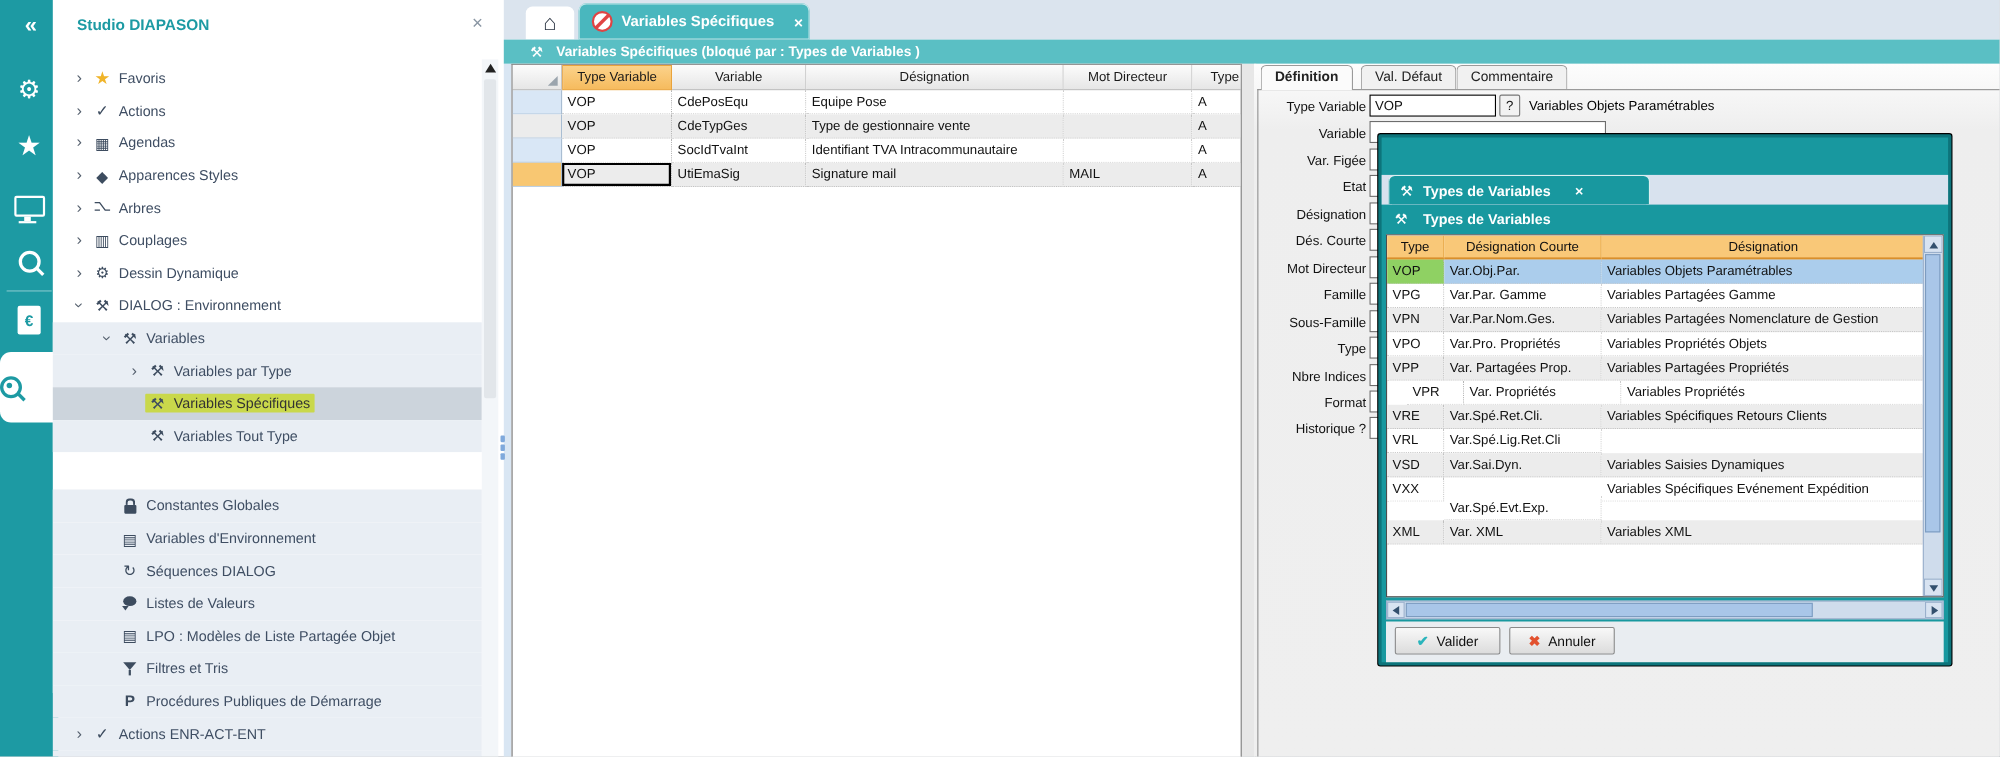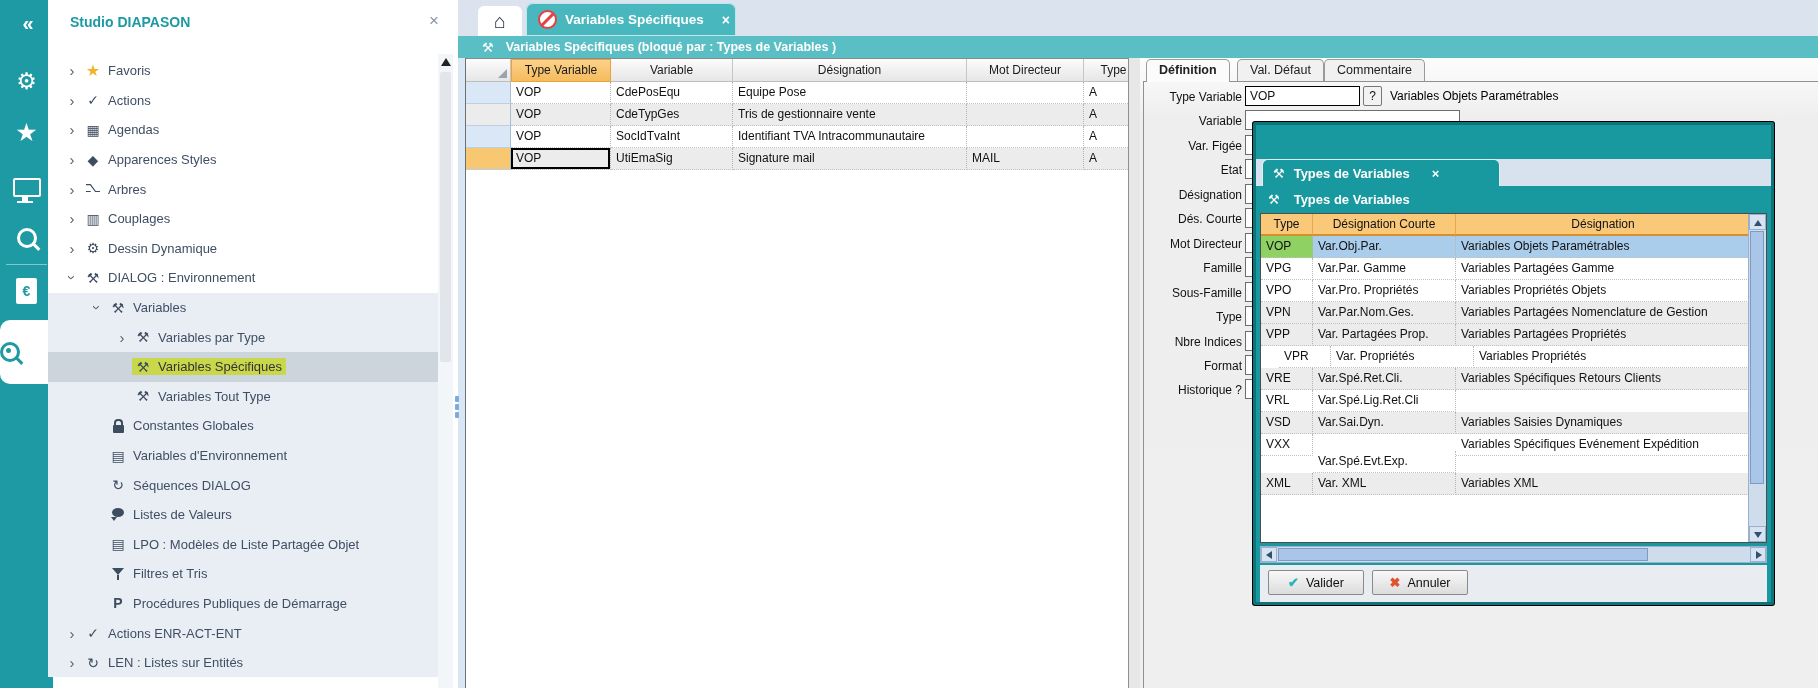--- a/index.html
+++ b/index.html
@@ -252,21 +252,21 @@
             <span class="tlabel">Variables Spécifiques</span>
           </span>
         </div>
         <div class="tree-row in-section" style="padding-left: 64px;">
           <span class="expander"></span>
           <span class="hlwrap">
             <span class="ticon">⚒</span>
             <span class="tlabel">Variables Tout Type</span>
           </span>
         </div>
-        <div class="tree-row in-section" style="padding-left: 39px;">
+        <div class="tree-row in-section" style="padding-left: 39px; margin-top: 34px;">
           <span class="expander"></span>
           <span class="hlwrap">
             <span class="ticon icon-lock">
               <i></i>
             </span>
             <span class="tlabel">Constantes Globales</span>
           </span>
         </div>
         <div class="tree-row in-section" style="padding-left: 39px;">
           <span class="expander"></span>
@@ -372,21 +372,21 @@
           <div class="gc" style="width: 100px;">VOP</div>
           <div class="gc" style="width: 122px;">CdePosEqu</div>
           <div class="gc" style="width: 234px;">Equipe Pose</div>
           <div class="gc" style="width: 117px;"></div>
           <div class="gc" style="width: 60px;">A</div>
         </div>
         <div class="grow alt">
           <div class="gc gsel" style="width: 45px;"></div>
           <div class="gc" style="width: 100px;">VOP</div>
           <div class="gc" style="width: 122px;">CdeTypGes</div>
-          <div class="gc" style="width: 234px;">Tris de gestionnaire vente</div>
+          <div class="gc" style="width: 234px;">Type de gestionnaire vente</div>
           <div class="gc" style="width: 117px;"></div>
           <div class="gc" style="width: 60px;">A</div>
         </div>
         <div class="grow">
           <div class="gc gsel" style="width: 45px;"></div>
           <div class="gc" style="width: 100px;">VOP</div>
           <div class="gc" style="width: 122px;">SocIdTvaInt</div>
           <div class="gc" style="width: 234px;">Identifiant TVA Intracommunautaire</div>
           <div class="gc" style="width: 117px;"></div>
           <div class="gc" style="width: 60px;">A</div>
@@ -488,31 +488,31 @@
           <div class="prow cur">
             <div class="pc type" style="width: 52px;">VOP</div>
             <div class="pc" style="width: 143px;">Var.Obj.Par.</div>
             <div class="pc" style="width: 295px;">Variables Objets Paramétrables</div>
           </div>
           <div class="prow">
             <div class="pc type" style="width: 52px;">VPG</div>
             <div class="pc" style="width: 143px;">Var.Par. Gamme</div>
             <div class="pc" style="width: 295px;">Variables Partagées Gamme</div>
           </div>
+          <div class="prow alt">
+            <div class="pc type" style="width: 52px;">VPN</div>
+            <div class="pc" style="width: 143px;">Var.Par.Nom.Ges.</div>
+            <div class="pc" style="width: 295px;">Variables Partagées Nomenclature de Gestion</div>
+          </div>
           <div class="prow">
             <div class="pc type" style="width: 52px;">VPO</div>
             <div class="pc" style="width: 143px;">Var.Pro. Propriétés</div>
             <div class="pc" style="width: 295px;">Variables Propriétés Objets</div>
           </div>
           <div class="prow alt">
-            <div class="pc type" style="width: 52px;">VPN</div>
-            <div class="pc" style="width: 143px;">Var.Par.Nom.Ges.</div>
-            <div class="pc" style="width: 295px;">Variables Partagées Nomenclature de Gestion</div>
-          </div>
-          <div class="prow alt">
             <div class="pc type" style="width: 52px;">VPP</div>
             <div class="pc" style="width: 143px;">Var. Partagées Prop.</div>
             <div class="pc" style="width: 295px;">Variables Partagées Propriétés</div>
           </div>
           <div class="prow">
             <div class="pc type" style="width: 52px; margin-left: 18px;">VPR</div>
             <div class="pc" style="width: 143px;">Var. Propriétés</div>
             <div class="pc" style="width: 295px;">Variables Propriétés</div>
           </div>
           <div class="prow alt">

